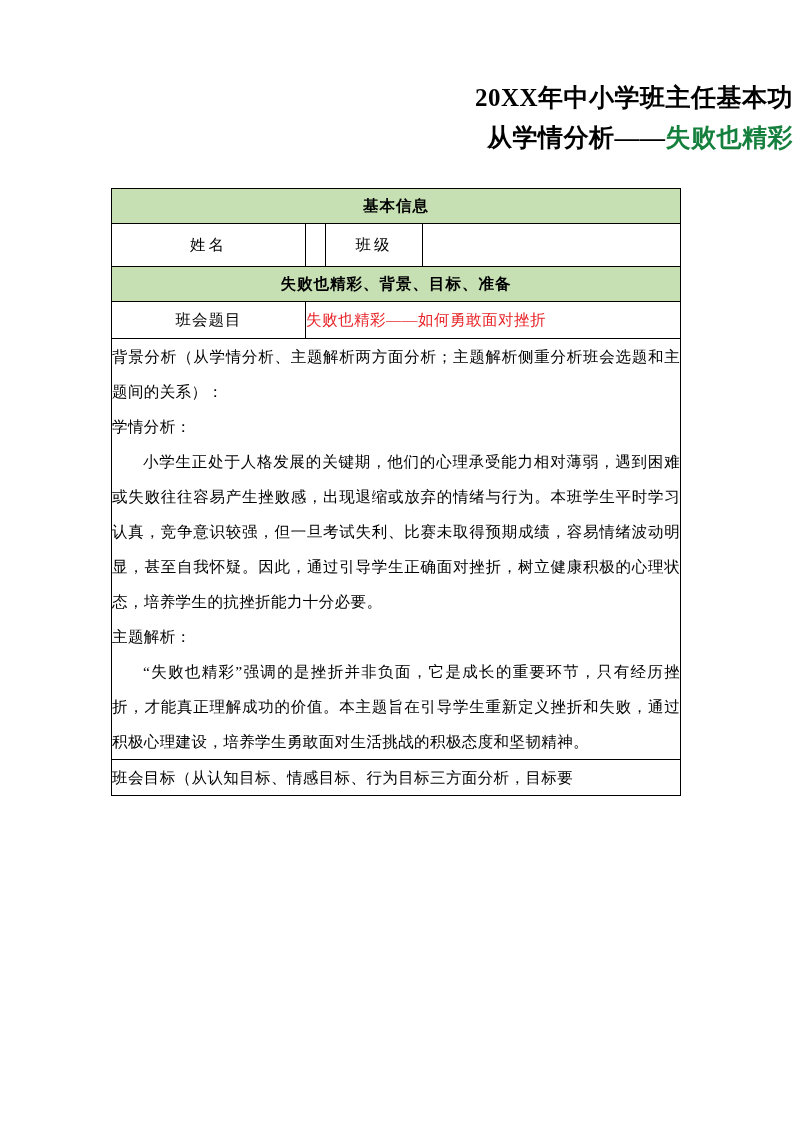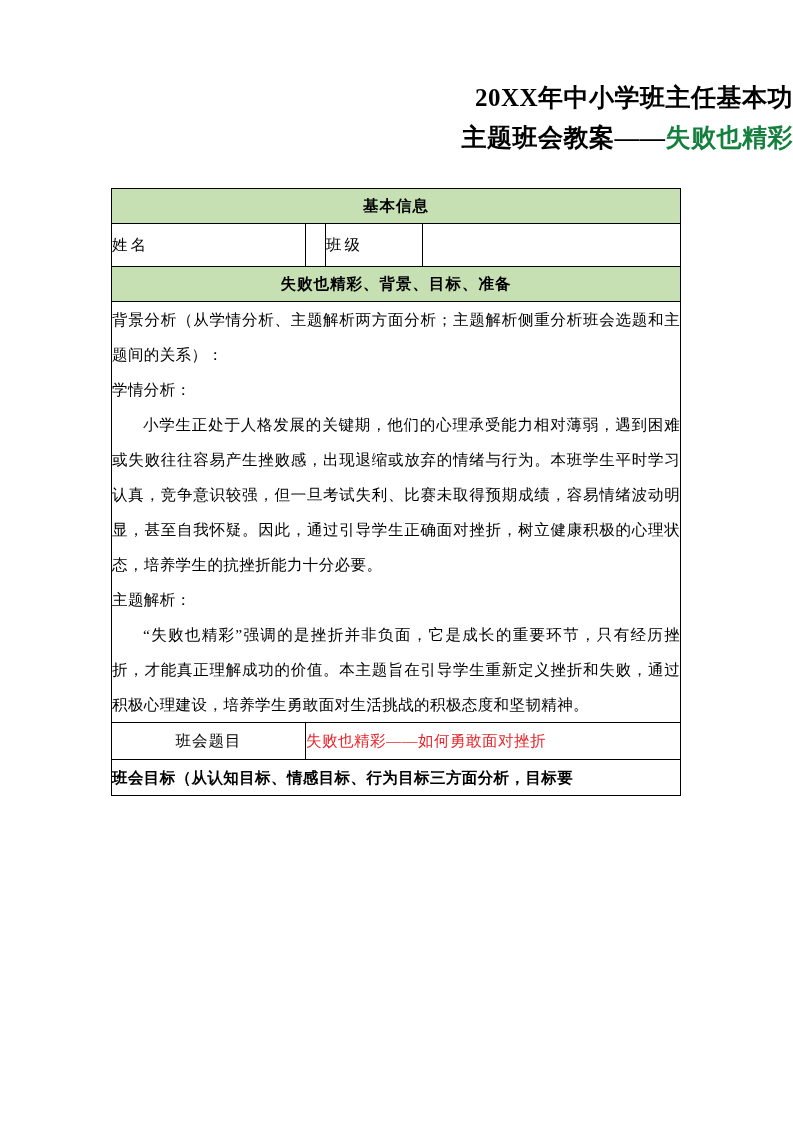--- a/index.html
+++ b/index.html
@@ -64,20 +64,21 @@
     text-align: center;
     height: 34px;
     font-family: "DejaVu Sans", "Liberation Sans", sans-serif;
     font-weight: bold;
     font-size: 16px;
     letter-spacing: 1px;
   }
 
   .info-cell {
     height: 42px;
+    text-align: center;
     font-size: 16px;
     letter-spacing: 3px;
   }
   .info-blank {
     height: 42px;
   }
 
   .label-cell {
     height: 36px;
     text-align: center;
@@ -103,34 +104,34 @@
   .prose-cell p {
     margin: 0;
   }
   .indent {
     text-indent: 2em;
   }
   .bold-row {
     padding: 6px 7px 8px 7px;
     line-height: 35px;
     font-size: 15.5px;
-    font-weight: bold;
+    font-weight: normal;
     letter-spacing: 0.4px;
     white-space: nowrap;
     overflow: hidden;
   }
 </style>
 </head>
 <body>
 
 <div class="page">
 
   <div class="title-block">
     <div class="title-line">20XX年中小学班主任基本功</div>
-    <div class="title-line"><span>主题班会教案——</span><span class="title-accent">失败也精彩</span></div>
+    <div class="title-line"><span>从学情分析——</span><span class="title-accent">失败也精彩</span></div>
   </div>
 
   <table class="doc-table">
     <colgroup>
       <col style="width:72px">
       <col style="width:122px">
       <col style="width:20px">
       <col style="width:97px">
       <col style="width:258px">
     </colgroup>
@@ -145,32 +146,32 @@
         <td class="info-cell">班级</td>
         <td class="info-blank"></td>
       </tr>
 
 
       <tr>
         <td class="band" colspan="5">失败也精彩、背景、目标、准备</td>
       </tr>
 
       <tr>
+        <td class="label-cell" colspan="2">班会题目</td>
+        <td class="topic-cell" colspan="3">失败也精彩——如何勇敢面对挫折</td>
+      </tr>
+
+      <tr>
         <td class="prose-cell" colspan="5">
           <p>背景分析（从学情分析、主题解析两方面分析；主题解析侧重分析班会选题和主题间的关系）：</p>
           <p>学情分析：</p>
           <p class="indent">小学生正处于人格发展的关键期，他们的心理承受能力相对薄弱，遇到困难或失败往往容易产生挫败感，出现退缩或放弃的情绪与行为。本班学生平时学习认真，竞争意识较强，但一旦考试失利、比赛未取得预期成绩，容易情绪波动明显，甚至自我怀疑。因此，通过引导学生正确面对挫折，树立健康积极的心理状态，培养学生的抗挫折能力十分必要。</p>
           <p>主题解析：</p>
           <p class="indent">“失败也精彩”强调的是挫折并非负面，它是成长的重要环节，只有经历挫折，才能真正理解成功的价值。本主题旨在引导学生重新定义挫折和失败，通过积极心理建设，培养学生勇敢面对生活挑战的积极态度和坚韧精神。</p>
         </td>
-      </tr>
-
-      <tr>
-        <td class="label-cell" colspan="2">班会题目</td>
-        <td class="topic-cell" colspan="3">失败也精彩——如何勇敢面对挫折</td>
       </tr>
 
       <tr>
         <td class="bold-row" colspan="5">班会目标（从认知目标、情感目标、行为目标三方面分析，目标要</td>
       </tr>
     </tbody>
   </table>
 
 </div>
 

